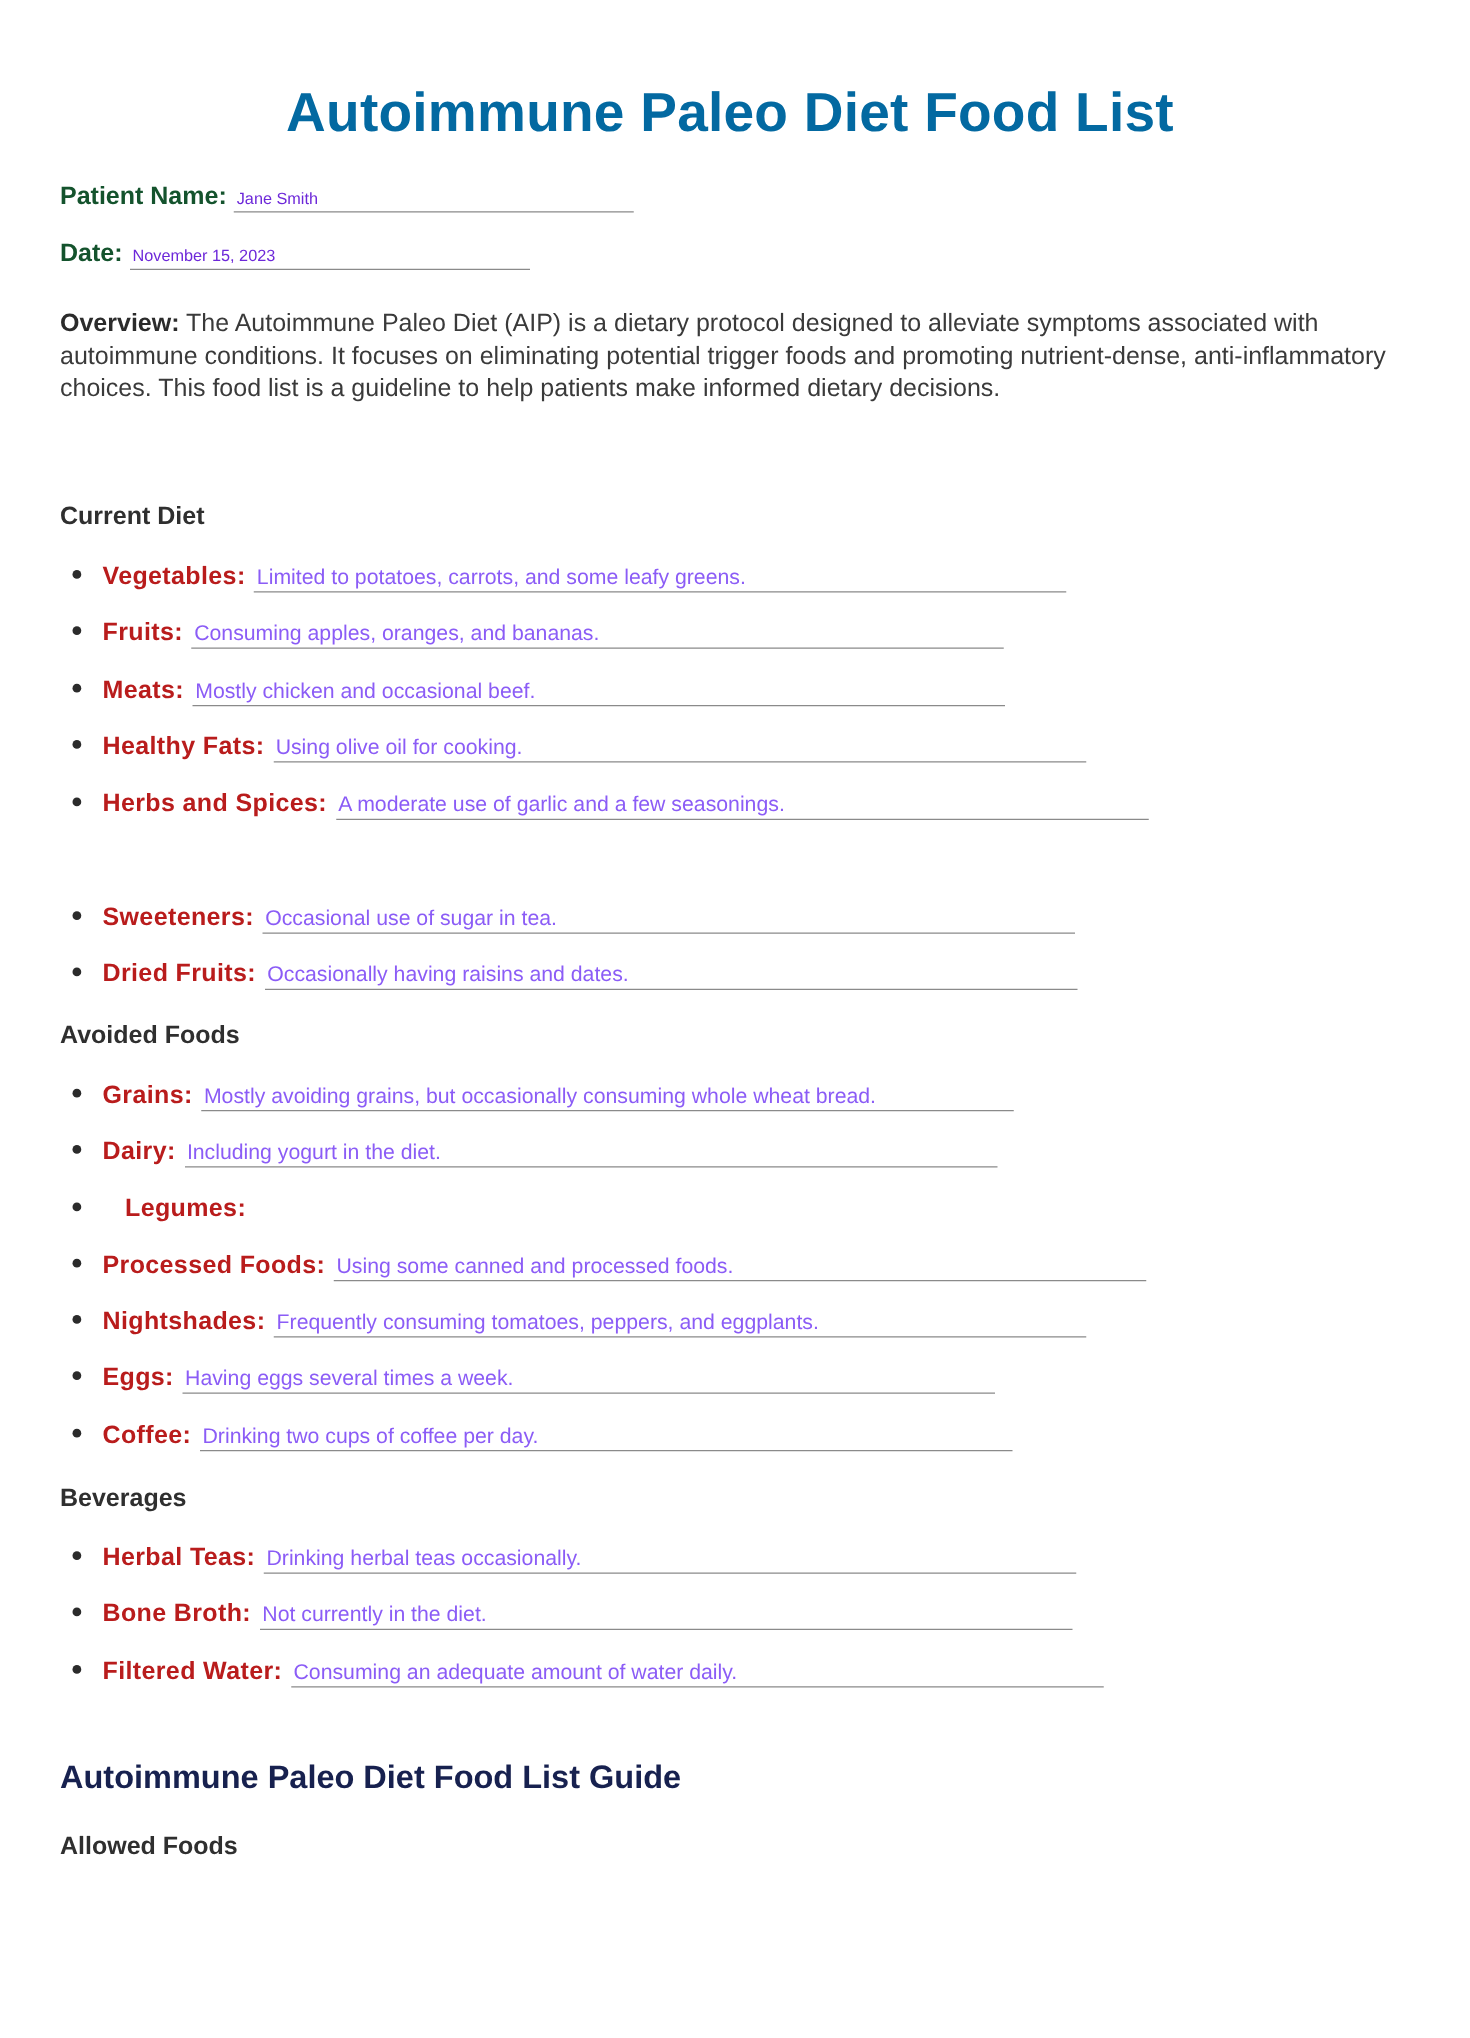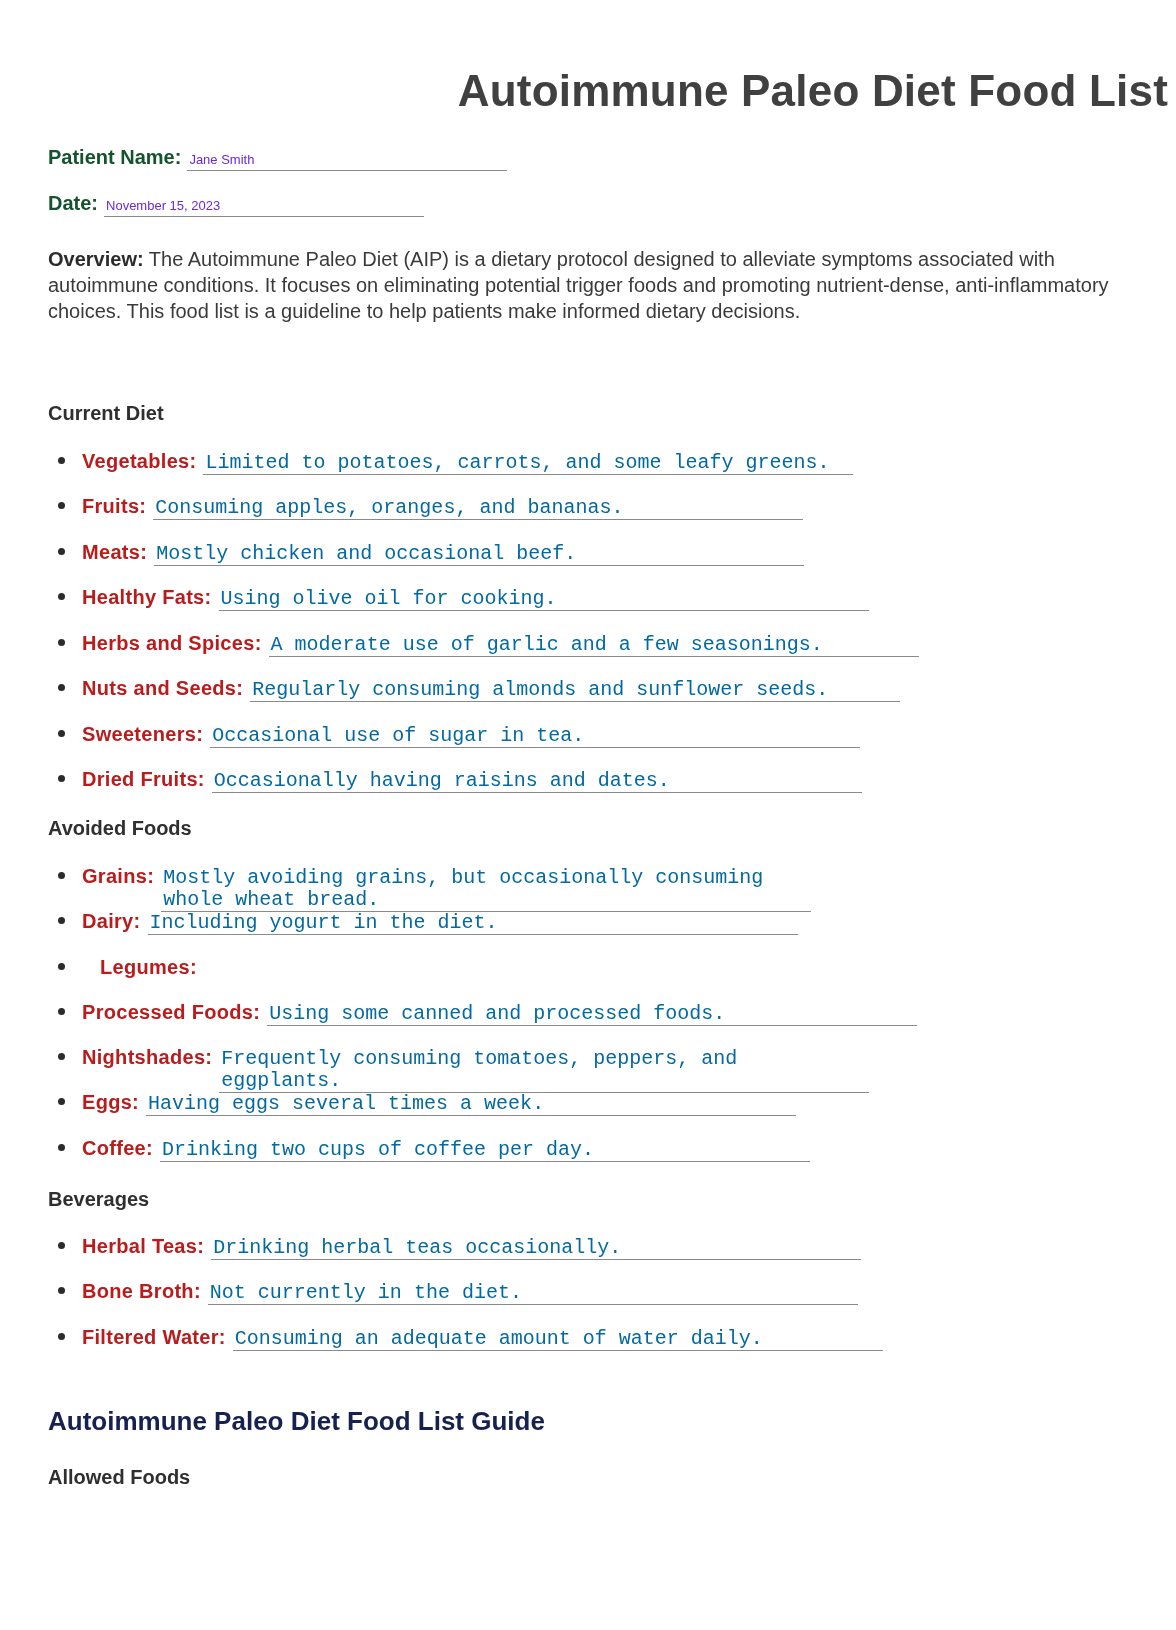--- a/index.html
+++ b/index.html
@@ -20,24 +20,24 @@
       left: 0;
       top: 0;
       width: 1176px;
       height: 1630px;
     }
     .title {
       position: absolute;
       left: 0;
       width: 1168px;
       top: 66px;
-      text-align: right;
+      text-align: center;
       font-size: 44px;
       font-weight: bold;
-      color: #404040;
+      color: #0369a1;
       letter-spacing: 0.2px;
     }
     .field-row {
       position: absolute;
       left: 48px;
       font-size: 20px;
       display: flex;
       align-items: baseline;
     }
     .field-label {
@@ -91,26 +91,25 @@
     }
     .item-label {
       font-weight: bold;
       color: #b91c1c;
       letter-spacing: 0.3px;
       text-align: center;
     }
     .item-value {
       display: inline-block;
       margin-left: 7px;
-      font-size: 20px;
-      color: #0369a1;
+      font-size: 17px;
+      color: #8b5cf6;
       border-bottom: 1.5px solid #8a8a8a;
       padding-left: 2px;
       line-height: 22px;
-      font-family: Liberation Mono, monospace;
     }
     .guide-heading {
       position: absolute;
       left: 48px;
       top: 1406px;
       font-size: 26px;
       font-weight: bold;
       color: #17214f;
     }
   </style>
@@ -155,25 +154,20 @@
   <div class="item" style="top:586px;">
     <span class="bullet"></span>
     <span class="item-label">Healthy Fats:</span>
     <span class="item-value" style="width:648px;">Using olive oil for cooking.</span>
   </div>
   <div class="item" style="top:632px;">
     <span class="bullet"></span>
     <span class="item-label">Herbs and Spices:</span>
     <span class="item-value" style="width:648px;">A moderate use of garlic and a few seasonings.</span>
   </div>
-  <div class="item" style="top:677px;">
-    <span class="bullet"></span>
-    <span class="item-label">Nuts and Seeds:</span>
-    <span class="item-value" style="width:648px;">Regularly consuming almonds and sunflower seeds.</span>
-  </div>
   <div class="item" style="top:723px;">
     <span class="bullet"></span>
     <span class="item-label">Sweeteners:</span>
     <span class="item-value" style="width:648px;">Occasional use of sugar in tea.</span>
   </div>
   <div class="item" style="top:768px;">
     <span class="bullet"></span>
     <span class="item-label">Dried Fruits:</span>
     <span class="item-value" style="width:648px;">Occasionally having raisins and dates.</span>
   </div>

